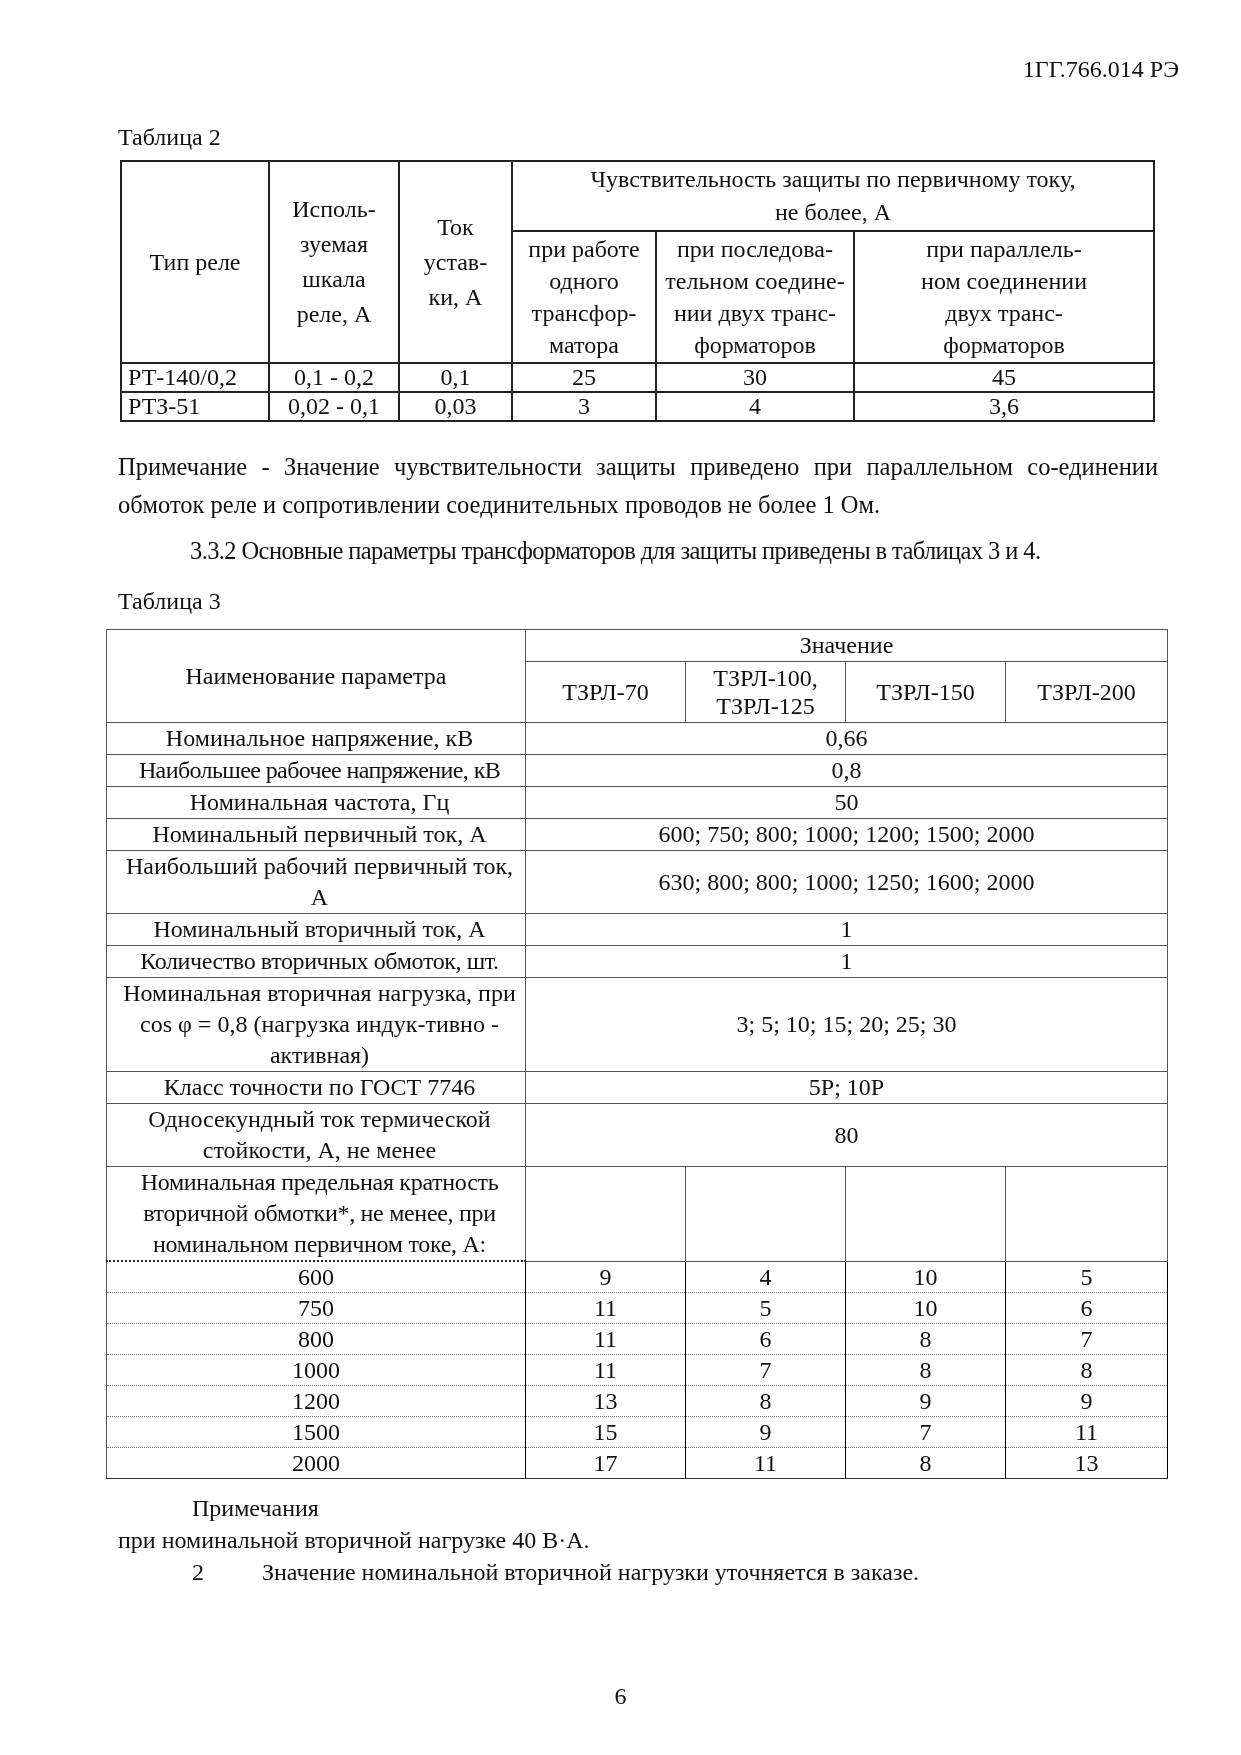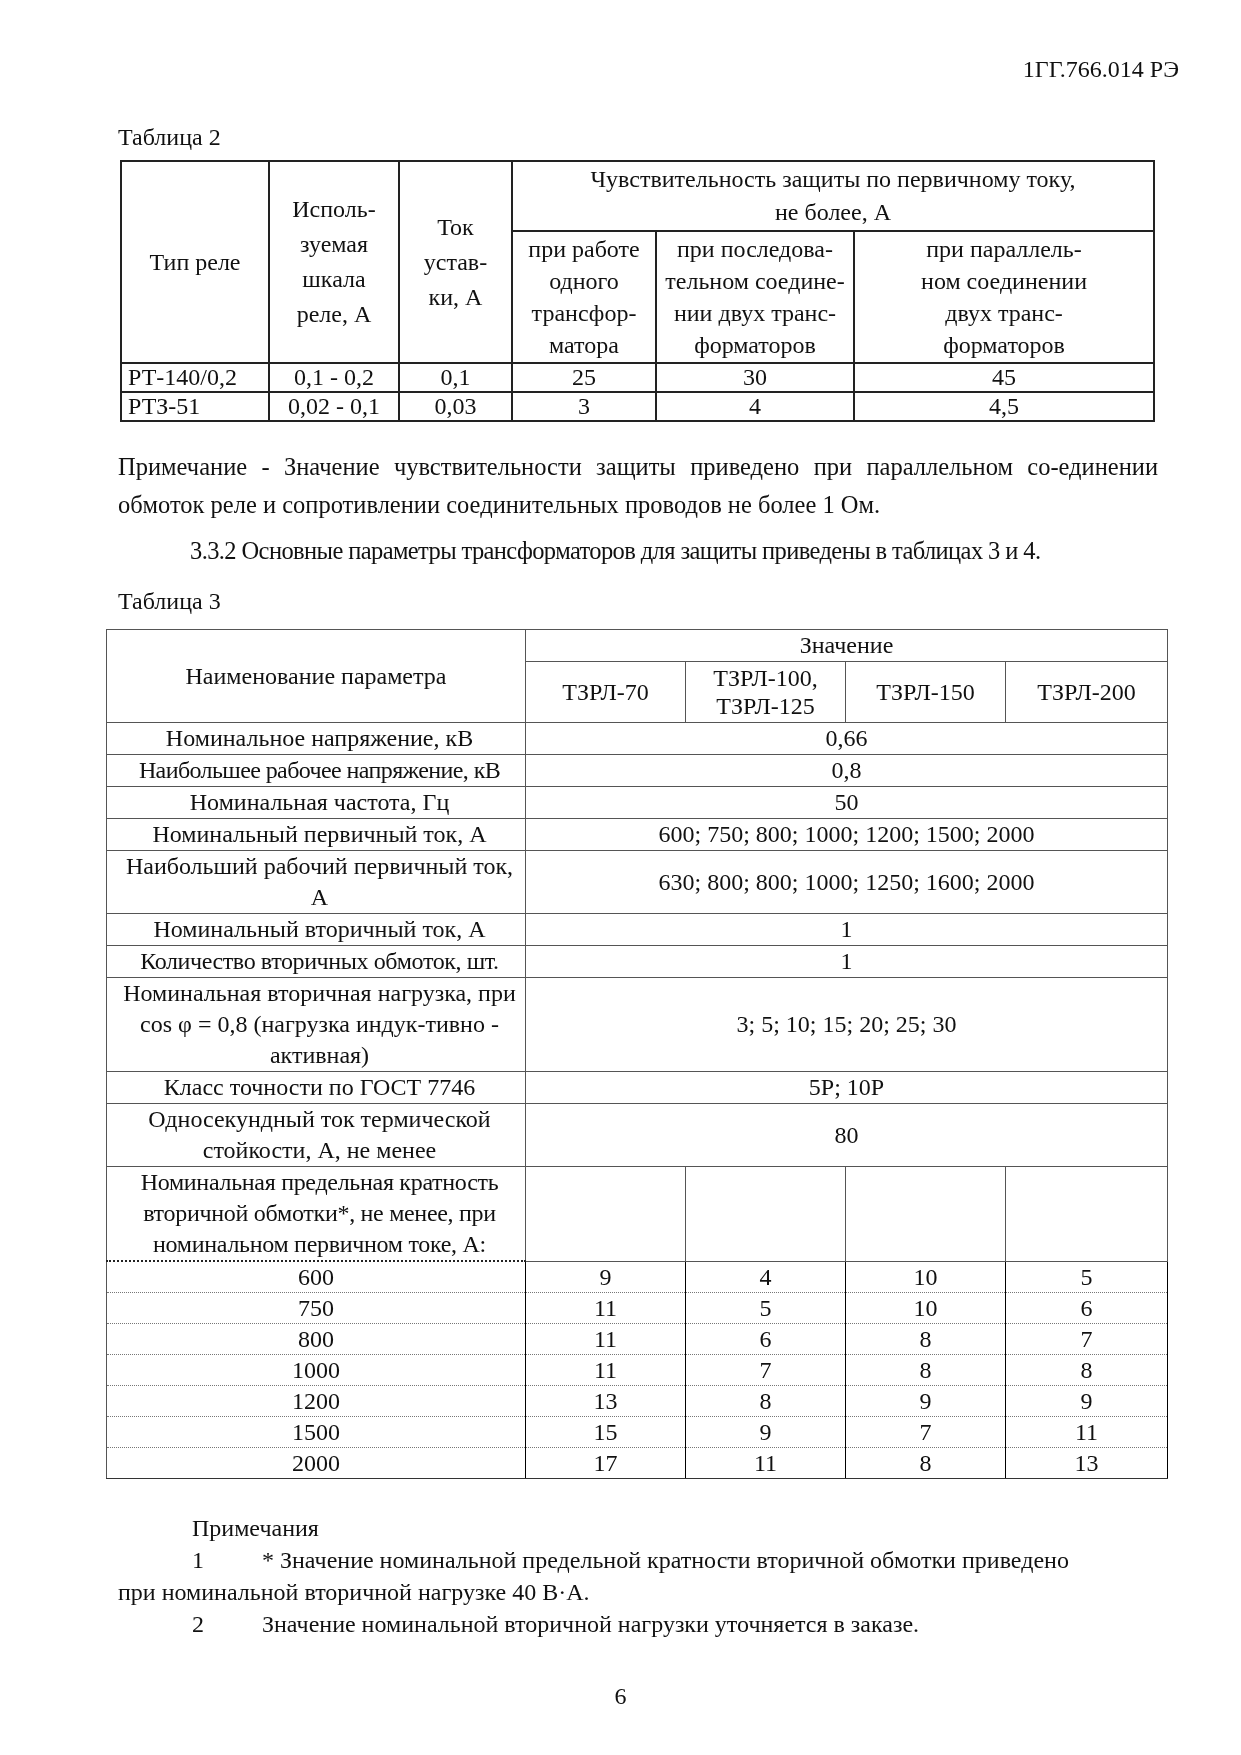--- a/index.html
+++ b/index.html
@@ -27,21 +27,21 @@
 
   
   #table3 { left: 106px; top: 629px; width: 1061px; border: 1.5px solid #333; }
   #table3 td { border: 1.5px solid #555; line-height: 31px; }
   #table3 td.left { text-align: center; padding-left: 10px; }
   #table3 tr.sub td { border-top: 1px dotted #777; border-bottom: 1px dotted #777; line-height: 30px; }
   #table3 tr.sub td.vsep { border-left: 1px solid #555; border-right: 1px solid #000000; }
   #table3 td.mult-label { border-bottom: 2px dotted #222; }
   #table3 tr.last td { border-bottom: 1.5px solid #333; }
 
-  .notes3 { position: absolute; left: 118px; top: 1492px; width: 1060px; font-size: 24px; line-height: 32px; margin-top: 20px; }
+  .notes3 { position: absolute; left: 118px; top: 1492px; width: 1060px; font-size: 24px; line-height: 32px; }
   .notes3 .h { padding-left: 74px; }
   .notes3 .num { display: inline-block; width: 70px; padding-left: 74px; }
   .notes3 .wrap { padding-left: 0; }
   .page-number { position: absolute; left: 0; width: 1241px; top: 1683px; text-align: center; font-size: 24px; }
 </style>
 </head>
 <body>
 
 <div class="doc-code">1ГГ.766.014 РЭ</div>
 
@@ -90,21 +90,21 @@
     <td>25</td>
     <td>30</td>
     <td>45</td>
   </tr>
   <tr class="data">
     <td class="left">РТЗ-51</td>
     <td>0,02 - 0,1</td>
     <td>0,03</td>
     <td>3</td>
     <td>4</td>
-    <td>4,5</td>
+    <td>3,6</td>
   </tr>
 </tbody>
   </table>
 
 <div class="note1">Примечание - Значение чувствительности защиты приведено при параллельном со-единении обмоток реле и сопротивлении соединительных проводов не более 1 Ом.</div>
 
 <div class="para332">3.3.2 Основные параметры трансформаторов для защиты приведены в таблицах 3 и 4.</div>
 
 <div class="caption t3-caption">Таблица 3</div>
 
@@ -222,22 +222,19 @@
     <td class="vsep">17</td>
     <td class="vsep">11</td>
     <td class="vsep">8</td>
     <td class="vsep">13</td>
   </tr>
 </tbody>
   </table>
 
 <div class="notes3">
   <div class="h">Примечания</div>
-  <div>
-    <span class="num">1</span><span>* Значение номинальной предельной кратности вторичной обмотки приведено</span>
-  </div>
   <div class="wrap">при номинальной вторичной нагрузке 40 В·А.</div>
   <div>
     <span class="num">2</span><span>Значение номинальной вторичной нагрузки уточняется в заказе.</span>
   </div>
 </div>
 
 <div class="page-number">6</div>
 
 </body></html>

